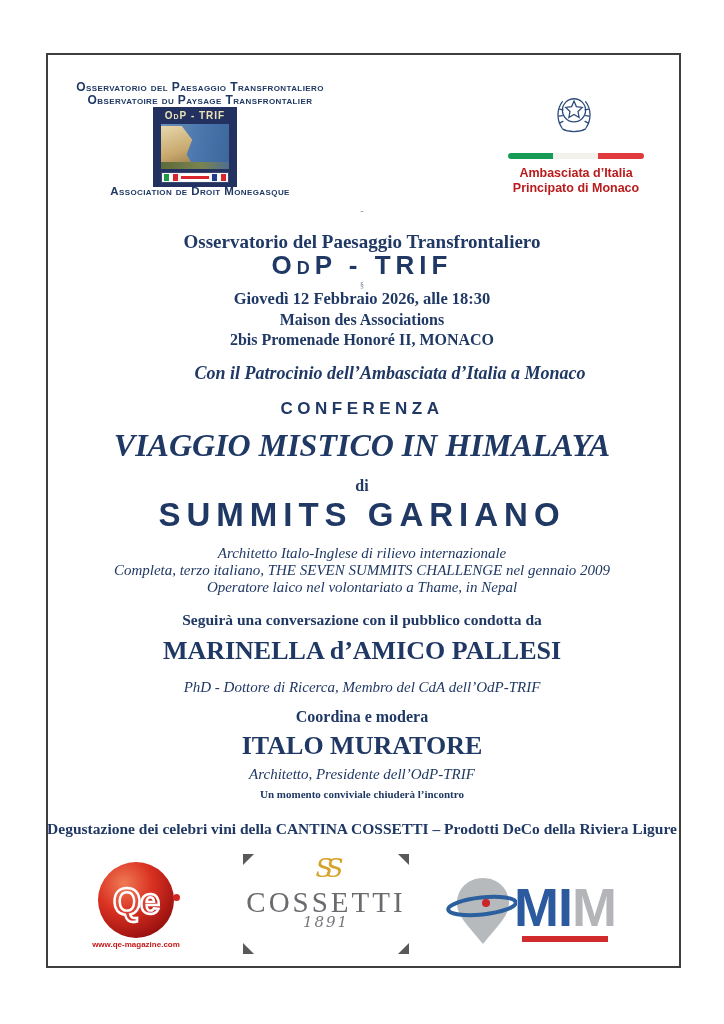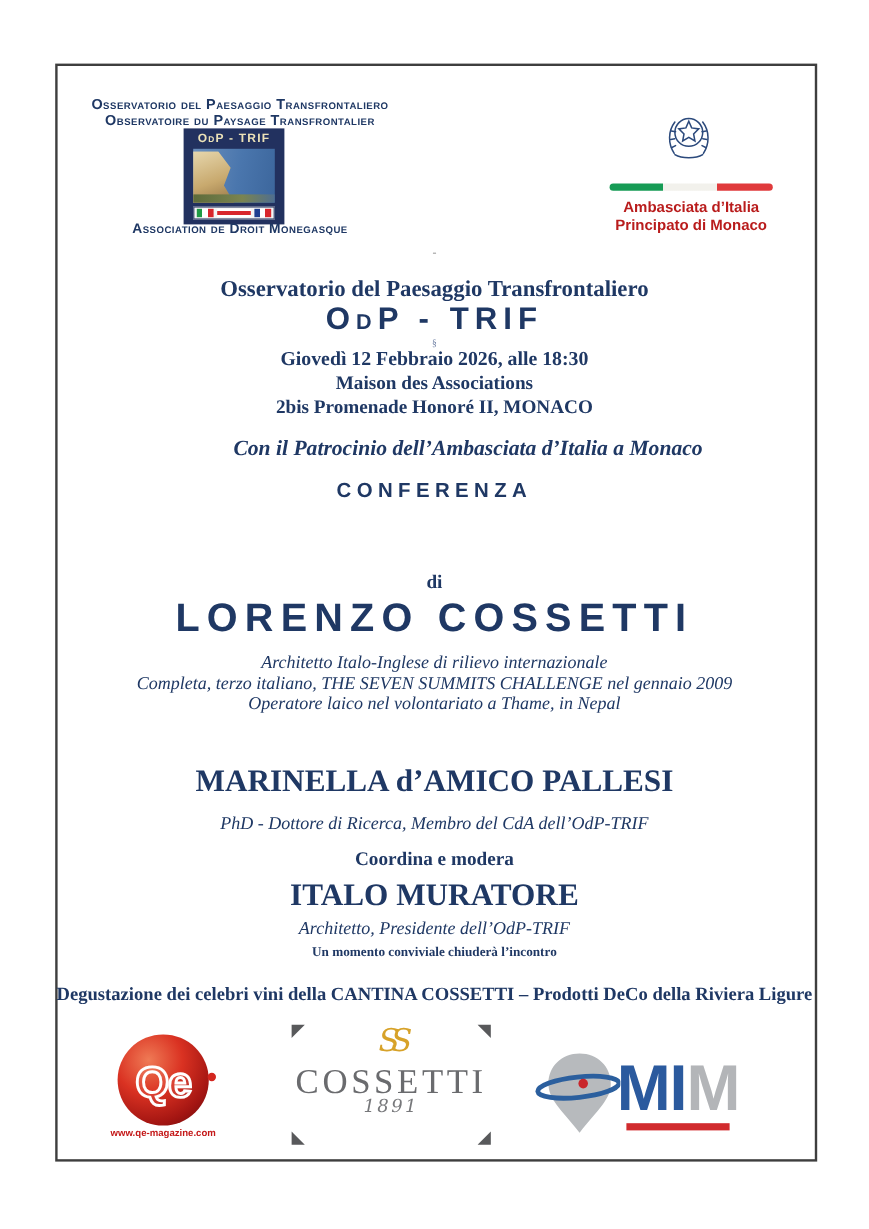--- a/index.html
+++ b/index.html
@@ -150,25 +150,27 @@
   <div class="tline sep-mark">-</div>
 
   <div class="tline b l-org-title">Osservatorio del Paesaggio Transfrontaliero</div>
   <div class="tline b sans sc l-acronym">OdP - TRIF</div>
   <div class="tline l-section">§</div>
   <div class="tline b l-datetime">Giovedì 12 Febbraio 2026, alle 18:30</div>
   <div class="tline b l-venue">Maison des Associations</div>
   <div class="tline b l-address">2bis Promenade Honoré II, MONACO</div>
   <div class="tline bi l-patronage">Con il Patrocinio dell’Ambasciata d’Italia a Monaco</div>
   <div class="tline b sans l-eventtype">CONFERENZA</div>
+  <div class="tline bi l-eventtitle">VIAGGIO MISTICO IN HIMALAYA</div>
   <div class="tline b l-by">di</div>
-  <div class="tline b sans l-speaker">LORENZO COSSETTI</div>
+  <div class="tline b sans l-speaker">SUMMITS GARIANO</div>
   <div class="tline it l-bio1">Architetto Italo-Inglese di rilievo internazionale</div>
   <div class="tline it l-bio2">Completa, terzo italiano, THE SEVEN SUMMITS CHALLENGE nel gennaio 2009</div>
   <div class="tline it l-bio3">Operatore laico nel volontariato a Thame, in Nepal</div>
+  <div class="tline b l-conv">Seguirà una conversazione con il pubblico condotta da</div>
   <div class="tline b l-mod1">MARINELLA d’AMICO PALLESI</div>
   <div class="tline it l-mod1bio">PhD - Dottore di Ricerca, Membro del CdA dell’OdP-TRIF</div>
   <div class="tline b l-coord">Coordina e modera</div>
   <div class="tline b l-mod2">ITALO MURATORE</div>
   <div class="tline it l-mod2bio">Architetto, Presidente dell’OdP-TRIF</div>
   <div class="tline b l-closing">Un momento conviviale chiuderà l’incontro</div>
   <div class="tline b l-tasting">Degustazione dei celebri vini della CANTINA COSSETTI – Prodotti DeCo della Riviera Ligure</div>
 
   <div class="qe-sphere">
     <div class="qe-text">Qe</div>

